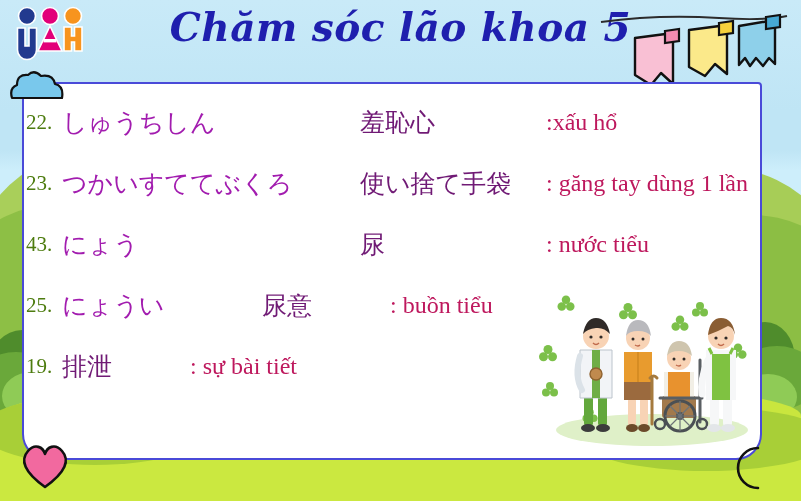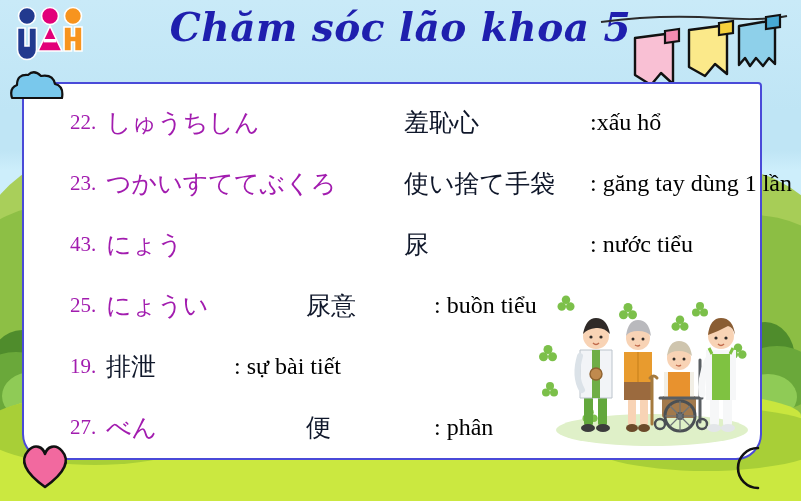--- a/index.html
+++ b/index.html
@@ -129,41 +129,40 @@
   .row {
     position: relative;
     height: 61px;
     display: flex;
     align-items: center;
     white-space: nowrap;
   }
   .idx {
     font-family: "Liberation Serif", serif;
     font-size: 21px;
-    color: #a21caf;
+    color: #4d7c0f;
     width: 36px;
     flex: none;
-    margin-left: 44px;
   }
   .kana {
     font-family: "DejaVu Sans", sans-serif;
     font-size: 25px;
     color: #a21caf;
     flex: none;
   }
   .kanji {
     font-family: "DejaVu Sans", sans-serif;
     font-size: 25px;
-    color: #0f172a;
+    color: #701a75;
     flex: none;
   }
   .viet {
     font-family: "Liberation Serif", serif;
     font-size: 24px;
-    color: #000000;
+    color: #be185d;
     flex: none;
   }
 
   
   .row.wide   .kana  { width: 298px; }
   .row.wide   .kanji { width: 186px; }
   .row.narrow .kana  { width: 200px; }
   .row.narrow .kanji { width: 128px; }
 
   
@@ -292,26 +291,20 @@
       <span class="kanji">尿意</span>
       <span class="viet">: buồn tiểu</span>
     </div>
 
     <div class="row narrow">
       <span class="idx">19.</span>
       <span class="kanji">排泄</span>
       <span class="viet">: sự bài tiết</span>
     </div>
 
-    <div class="row narrow">
-      <span class="idx">27.</span>
-      <span class="kana">べん</span>
-      <span class="kanji">便</span>
-      <span class="viet">: phân</span>
-    </div>
 
   </div>
 
   <div class="illustration">
     <svg viewBox="0 0 236 152" width="236" height="152">
 
       <ellipse cx="120" cy="136" rx="96" ry="16" fill="#dff0c8"></ellipse>
 
       <g fill="#7cc04a">
         <g transform="translate(16,60) scale(0.9)">

